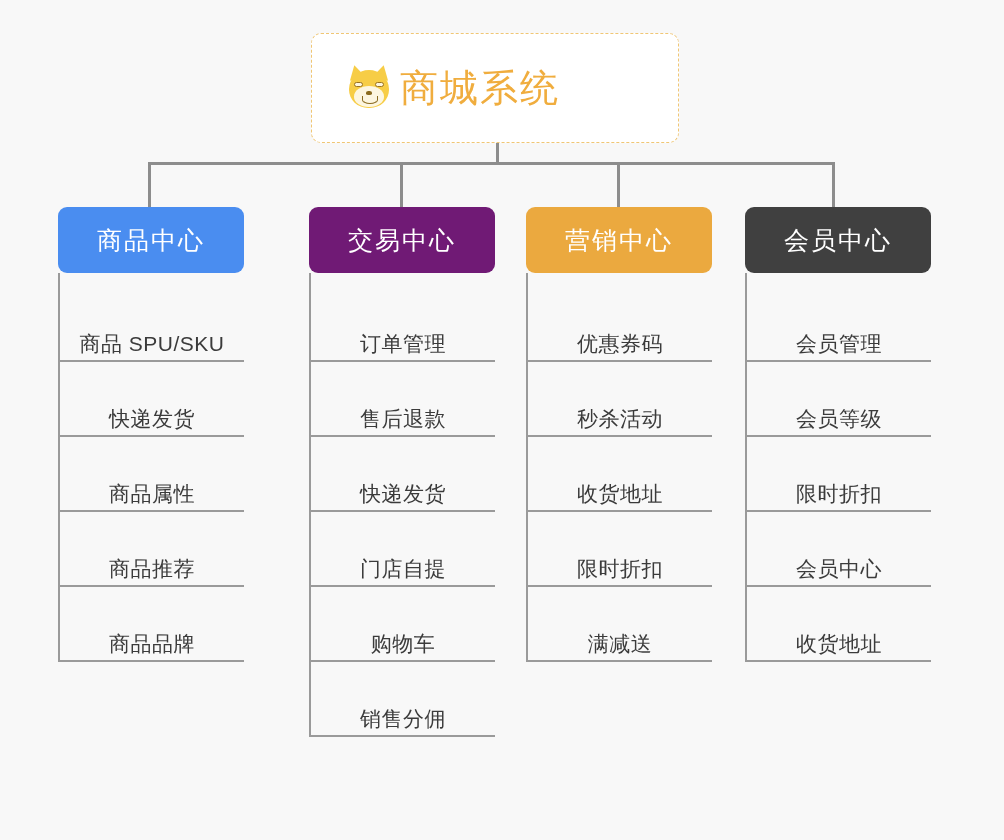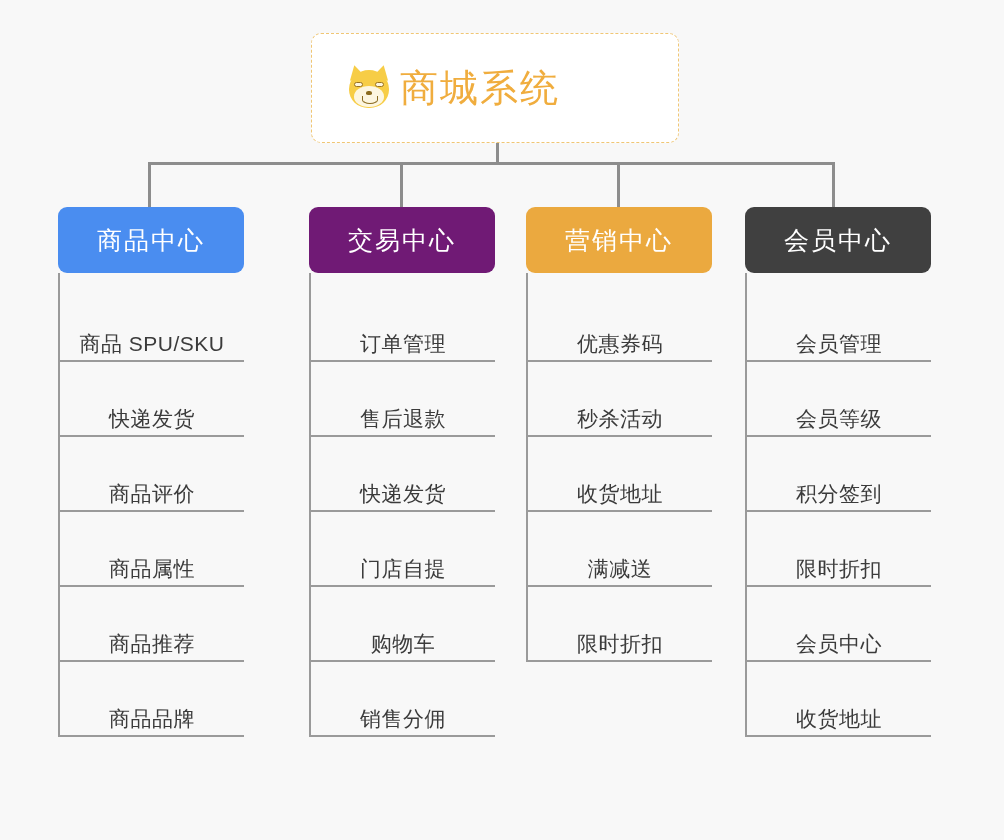--- a/index.html
+++ b/index.html
@@ -192,23 +192,20 @@
       <span class="cat-header-label">商品中心</span>
     </div>
     <div class="leaf-list">
       <div class="leaf-item">
           <span class="leaf-label">商品 SPU/SKU</span>
         </div>
       <div class="leaf-item">
           <span class="leaf-label">快递发货</span>
         </div>
       <div class="leaf-item">
-          <span class="leaf-label">商品评价</span>
-        </div>
-      <div class="leaf-item">
           <span class="leaf-label">商品属性</span>
         </div>
       <div class="leaf-item">
           <span class="leaf-label">商品推荐</span>
         </div>
       <div class="leaf-item">
           <span class="leaf-label">商品品牌</span>
         </div>
     </div>
   </div>
@@ -247,43 +244,40 @@
       <div class="leaf-item">
           <span class="leaf-label">优惠券码</span>
         </div>
       <div class="leaf-item">
           <span class="leaf-label">秒杀活动</span>
         </div>
       <div class="leaf-item">
           <span class="leaf-label">收货地址</span>
         </div>
       <div class="leaf-item">
+          <span class="leaf-label">限时折扣</span>
+        </div>
+      <div class="leaf-item">
           <span class="leaf-label">满减送</span>
-        </div>
-      <div class="leaf-item">
-          <span class="leaf-label">限时折扣</span>
         </div>
     </div>
   </div>
 
   <div class="column" style="left:745px;">
     <div class="cat-header" style="background: #404040;">
       <span class="cat-header-label">会员中心</span>
     </div>
     <div class="leaf-list">
       <div class="leaf-item">
           <span class="leaf-label">会员管理</span>
         </div>
       <div class="leaf-item">
           <span class="leaf-label">会员等级</span>
         </div>
       <div class="leaf-item">
-          <span class="leaf-label">积分签到</span>
-        </div>
-      <div class="leaf-item">
           <span class="leaf-label">限时折扣</span>
         </div>
       <div class="leaf-item">
           <span class="leaf-label">会员中心</span>
         </div>
       <div class="leaf-item">
           <span class="leaf-label">收货地址</span>
         </div>
     </div>
   </div>

